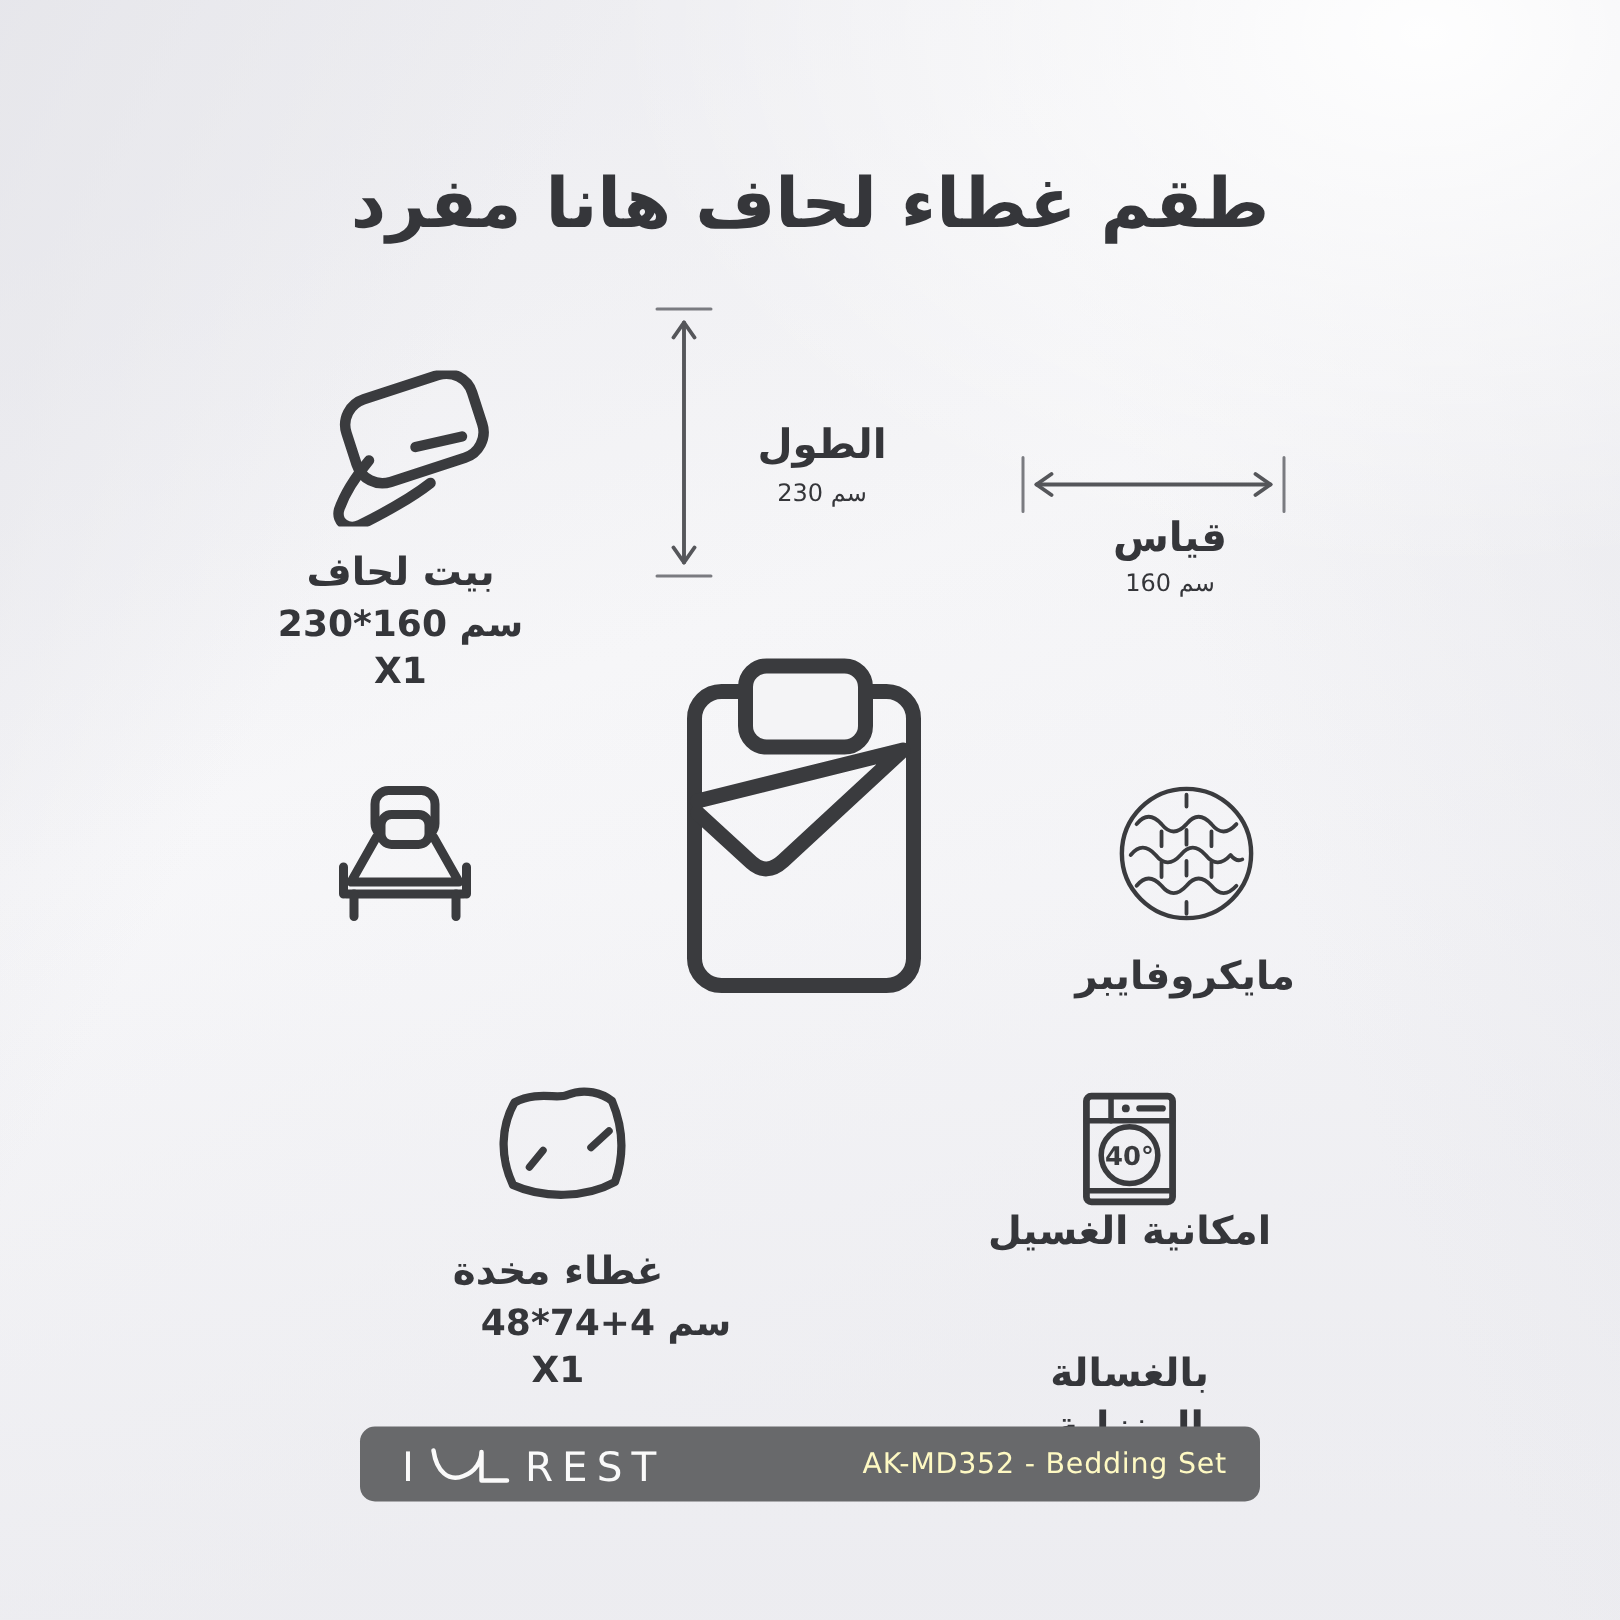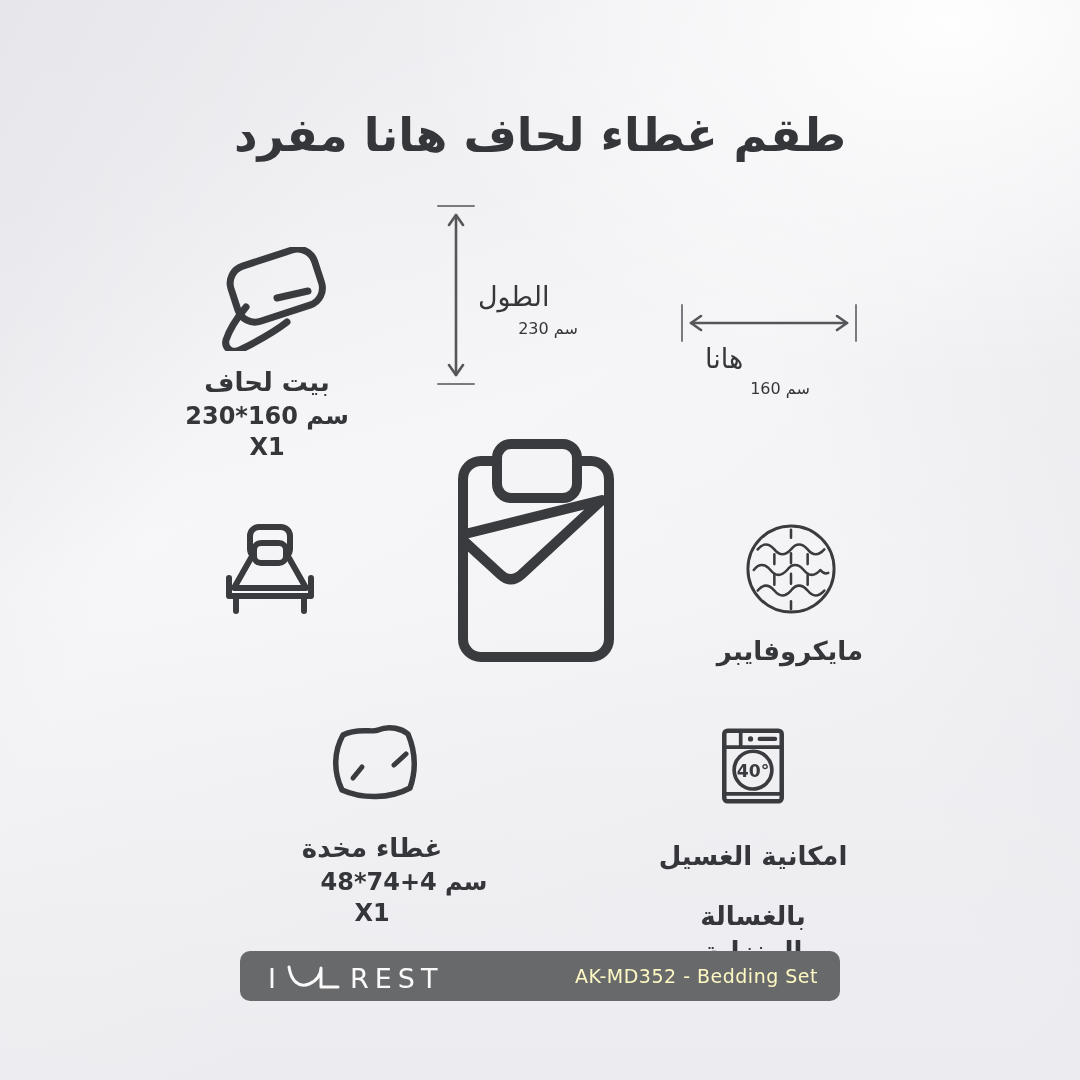--- a/index.html
+++ b/index.html
@@ -12,21 +12,21 @@
       linear-gradient(250deg, rgba(229,229,234,.6) 0%, rgba(245,245,247,0) 30%),
       linear-gradient(160deg, rgba(233,233,238,.5) 12%, rgba(250,250,252,0) 40%, rgba(232,232,237,.45) 78%),
       linear-gradient(180deg,#f3f3f5 0%,#f7f7f9 55%,#f0f0f3 100%);
     color:#35363a;
   }
   .abs{position:absolute;}
   .ttl{font-size:46px;font-weight:700;text-align:center;letter-spacing:0;}
   .lbl{font-size:26px;font-weight:700;text-align:center;line-height:1.35;}
   .val{font-size:24px;font-weight:700;text-align:center;line-height:1.35;}
   .qty{font-size:24px;font-weight:700;text-align:center;}
-  .dimlbl{font-size:27px;font-weight:400;text-align:left;}
+  .dimlbl{font-size:27px;font-weight:700;text-align:center;}
   .dimval{font-size:16px;font-weight:400;text-align:center;}
   svg{display:block;}
   .stroke{fill:none;stroke:#3a3b3e;stroke-linecap:round;stroke-linejoin:round;}
   .arrow{fill:none;stroke:#55565a;stroke-linecap:round;stroke-linejoin:round;}
   .cap{fill:none;stroke:#7a7b80;stroke-linecap:round;}
   #footer-bar{
     left:240px;top:951px;width:600px;height:50px;border-radius:10px;
     background:#68696b;display:flex;align-items:center;justify-content:space-between;
     padding:0 22px 0 28px;box-sizing:border-box;color:#fafafa;
   }
@@ -53,21 +53,21 @@
   <div class="abs dimlbl rtl" style="left:478px;top:281px;width:140px;">الطول</div>
   <div class="abs dimval ltr" style="left:478px;top:319px;width:140px;">230 سم</div>
 
   <div class="abs" style="left:678px;top:302px;">
     <svg width="182" height="42" viewBox="0 0 182 42">
       <path class="cap" stroke-width="2" d="M4 3 V39 M178 3 V39"></path>
       <path class="arrow" stroke-width="2.6" d="M13 21 H169"></path>
       <path class="arrow" stroke-width="2.6" d="M23 14 L13 21 L23 28 M159 14 L169 21 L159 28"></path>
     </svg>
   </div>
-  <div class="abs dimlbl rtl" style="left:705px;top:343px;width:150px;">هانا</div>
+  <div class="abs dimlbl rtl" style="left:705px;top:343px;width:150px;">قياس</div>
   <div class="abs dimval ltr" style="left:705px;top:379px;width:150px;">160 سم</div>
 
   <div class="abs" style="left:455px;top:437px;">
     <svg width="162" height="228" viewBox="0 0 162 228">
       <rect class="stroke" stroke-width="10" x="8" y="24" width="146" height="196" rx="18"></rect>
       <rect stroke-width="10" x="42" y="7" width="80" height="54" rx="14" fill="#f4f4f6" stroke="#3a3b3e"></rect>
       <path class="stroke" stroke-width="10" d="M10 97 L147 63 L67 137 Q56 147 46 138 L10 105"></path>
     </svg>
   </div>
 
@@ -124,21 +124,21 @@
       <rect class="stroke" stroke-width="5.5" x="4" y="4" width="70" height="86" rx="4"></rect>
       <path class="stroke" stroke-width="4.5" d="M4 24 H74"></path>
       <path class="stroke" stroke-width="4.5" d="M24 4 V24"></path>
       <circle fill="#3a3b3e" cx="36" cy="14" r="3.2"></circle>
       <path class="stroke" stroke-width="5" d="M47 14 H66"></path>
       <path class="stroke" stroke-width="4.5" d="M4 81 H74"></path>
       <circle class="stroke" stroke-width="4.5" cx="39" cy="52" r="23"></circle>
       <text x="39" y="60" text-anchor="middle" font-size="21" font-weight="700" font-family="DejaVu Sans, sans-serif" fill="#3a3b3e">40°</text>
     </svg>
   </div>
-  <div class="abs lbl rtl" style="left:653px;top:839px;width:200px;">امكانية الغسيل</div>
+  <div class="abs lbl rtl" style="left:653px;top:804px;width:200px;">امكانية الغسيل</div>
   <div class="abs lbl rtl" style="left:653px;top:899px;width:200px;text-align:center;">بالغسالة المنزلية</div>
 
   <div class="abs" id="footer-bar">
     <div class="brand">
       <span class="brand-letter">I</span>
       <span>
         <svg width="58" height="30" viewBox="0 0 58 30" style="margin:0 2px 2px 0;">
           <path d="M3 7 C5 21 13 28 23 24 C31 21 35 14 35 8 L35 27 M35 27 H52" fill="none" stroke="#fafafa" stroke-width="3" stroke-linecap="round" stroke-linejoin="round"></path>
         </svg>
       </span>

